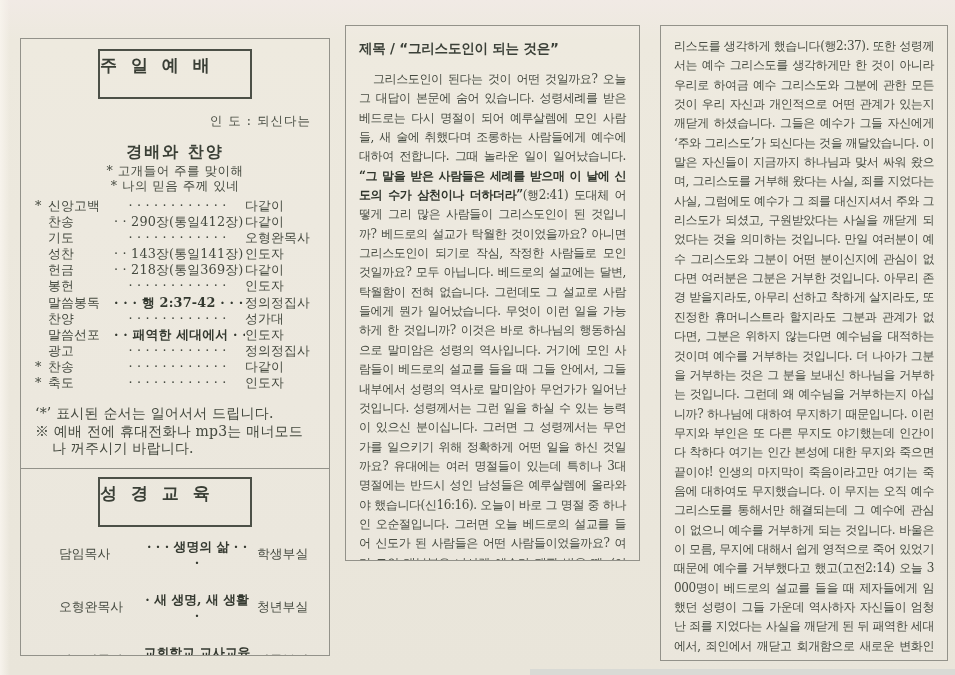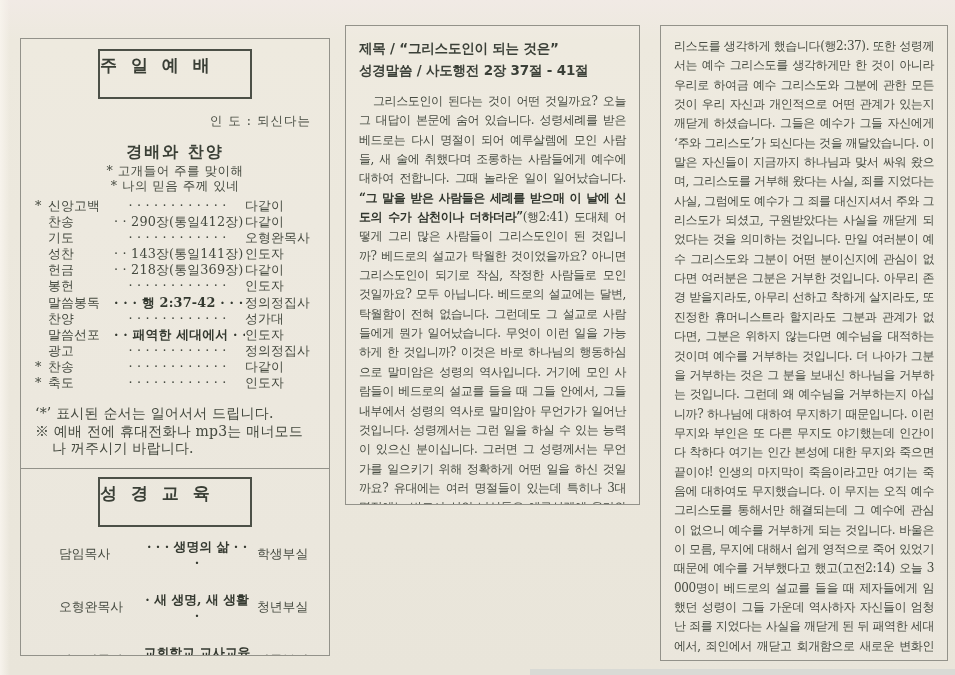--- a/index.html
+++ b/index.html
@@ -7,21 +7,21 @@
     width:955px;height:675px;position:relative;overflow:hidden;
     background:linear-gradient(180deg,#f1eae5 0%,#ede9de 6%,#ebe7dc 60%,#e9e5da 100%);
     font-family:"DejaVu Serif","Liberation Serif",serif;
     color:#44493f;
   }
   .edge-left{position:absolute;left:0;top:0;width:10px;height:675px;background:linear-gradient(90deg,#f7f3ec,rgba(247,243,236,0));}
   .edge-bottom{position:absolute;left:530px;bottom:0;width:425px;height:6px;background:#ccd2d1;opacity:.55;}
 
   .panel{position:absolute;border:1px solid #93928a;overflow:hidden;background:rgba(255,255,255,0.06);}
   #panel-worship{left:20px;top:38px;width:310px;height:618px;padding:6px 14px;box-sizing:border-box;}
-  #panel-sermon1{left:345px;top:25px;width:295px;height:480px;padding:11px 13px;box-sizing:border-box;}
+  #panel-sermon1{left:345px;top:25px;width:295px;height:536px;padding:11px 13px;box-sizing:border-box;}
   #panel-sermon2{left:660px;top:25px;width:288px;height:636px;padding:11px 13px;box-sizing:border-box;}
 
   .title-box{
     width:150px;margin:4px auto 0 auto;border:2px solid #4c5047;
     text-align:left;font-weight:bold;font-size:17px;letter-spacing:4px;
     padding:3px 0 20px 0;color:#3a3f36;
   }
   .leader-line{text-align:right;font-size:12.5px;margin:14px 4px 12px 0;letter-spacing:1px;}
   .praise-heading{text-align:center;font-weight:bold;font-size:16px;letter-spacing:2px;color:#3a3f36;}
   .praise-item{text-align:center;font-size:12.5px;line-height:15px;letter-spacing:.5px;}
@@ -174,21 +174,20 @@
       <span class="teacher">강보석목사</span>
       <span class="subject">교회학교 교사교육과 말씀</span>
       <span class="room">아동부실</span>
     </div>
   </div>
 </div>
 
 <div class="panel" id="panel-sermon1">
   <div class="sermon-header">
     <div>제목 / “그리스도인이 되는 것은”</div>
-    <div>성경말씀 / 사도행전 2장 37절 - 41절</div>
   </div>
   <div class="sermon-body">
     <p class="indent-first"><span>그리스도인이 된다는 것이 어떤 것일까요? 오늘 그 대답이 본문에 숨어 있습니다. 성령세례를 받은 베드로는 다시 명절이 되어 예루살렘에 모인 사람들, 새 술에 취했다며 조롱하는 사람들에게 예수에 대하여 전합니다. 그때 놀라운 일이 일어났습니다. </span><span class="bold-quote">“그 말을 받은 사람들은 세례를 받으매 이 날에 신도의 수가 삼천이나 더하더라”</span><span>(행2:41) 도대체 어떻게 그리 많은 사람들이 그리스도인이 된 것입니까? 베드로의 설교가 탁월한 것이었을까요? 아니면 그리스도인이 되기로 작심, 작정한 사람들로 모인 것일까요? 모두 아닙니다. 베드로의 설교에는 달변, 탁월함이 전혀 없습니다. 그런데도 그 설교로 사람들에게 뭔가 일어났습니다. 무엇이 이런 일을 가능하게 한 것입니까? 이것은 바로 하나님의 행동하심으로 말미암은 성령의 역사입니다. 거기에 모인 사람들이 베드로의 설교를 들을 때 그들 안에서, 그들 내부에서 성령의 역사로 말미암아 무언가가 일어난 것입니다. 성령께서는 그런 일을 하실 수 있는 능력이 있으신 분이십니다. 그러면 그 성령께서는 무언가를 일으키기 위해 정확하게 어떤 일을 하신 것일까요? 유대에는 여러 명절들이 있는데 특히나 3대 명절에는 반드시 성인 남성들은 예루살렘에 올라와야 했습니다(신16:16). 오늘이 바로 그 명절 중 하나인 오순절입니다. 그러면 오늘 베드로의 설교를 들어 신도가 된 사람들은 어떤 사람들이었을까요? 여기 모인 대부분은 나사렛 예수가 재판 받을 때, ‘이 사람을 없이 하소서! 못 박게 하소서! 바라바를 우리에게 놓아 주소서!’라고 외치던 무리였습니다. 하지만 이 무리들은 그전에 예수님이 나귀를 타고 예루살렘에 입성할 때, 그를 에워싸며 ‘호산나 다윗의 자손이여!’ 노래하며 예수를 경배하던 자들이기도 했습니다. 그저 시대가 흐르는 대로, 대세가 흐르는 대로 움직일 뿐 생각하지 않는 무리들이었습니다. 그러다 권세 자들의 도구로 전락하는 것입니다. 바로 이런 그들에게 베드로가 성경의 약속된 말씀과 현재 실제로 일어난 사실, 즉 언약의 성취된 이야기를 증언하자, 성령의 역사로 말미암아 그들이 생각하기 시작하였다는 것입니다. 그러면 그들은 어떤 생각을 하게 되었을까요? 성령께서는 베드로의 설교를 듣는 사람들로 하여금 예수 그</span></p>
   </div>
 </div>
 
 <div class="panel" id="panel-sermon2">
   <div class="sermon-body cont">
     <p class="noindent"><span>리스도를 생각하게 했습니다(행2:37). 또한 성령께서는 예수 그리스도를 생각하게만 한 것이 아니라 우리로 하여금 예수 그리스도와 그분에 관한 모든 것이 우리 자신과 개인적으로 어떤 관계가 있는지 깨닫게 하셨습니다. 그들은 예수가 그들 자신에게 ‘주와 그리스도’가 되신다는 것을 깨달았습니다. 이 말은 자신들이 지금까지 하나님과 맞서 싸워 왔으며, 그리스도를 거부해 왔다는 사실, 죄를 지었다는 사실, 그럼에도 예수가 그 죄를 대신지셔서 주와 그리스도가 되셨고, 구원받았다는 사실을 깨닫게 되었다는 것을 의미하는 것입니다. 만일 여러분이 예수 그리스도와 그분이 어떤 분이신지에 관심이 없다면 여러분은 그분은 거부한 것입니다. 아무리 존경 받을지라도, 아무리 선하고 착하게 살지라도, 또 진정한 휴머니스트라 할지라도 그분과 관계가 없다면, 그분은 위하지 않는다면 예수님을 대적하는 것이며 예수를 거부하는 것입니다. 더 나아가 그분을 거부하는 것은 그 분을 보내신 하나님을 거부하는 것입니다. 그런데 왜 예수님을 거부하는지 아십니까? 하나님에 대하여 무지하기 때문입니다. 이런 무지와 부인은 또 다른 무지도 야기했는데 인간이 다 착하다 여기는 인간 본성에 대한 무지와 죽으면 끝이야! 인생의 마지막이 죽음이라고만 여기는 죽음에 대하여도 무지했습니다. 이 무지는 오직 예수 그리스도를 통해서만 해결되는데 그 예수에 관심이 없으니 예수를 거부하게 되는 것입니다. 바울은 이 모름, 무지에 대해서 쉽게 영적으로 죽어 있었기 때문에 예수를 거부했다고 했고(고전2:14) 오늘 3000명이 베드로의 설교를 들을 때 제자들에게 임했던 성령이 그들 가운데 역사하자 자신들이 엄청난 죄를 지었다는 사실을 깨닫게 된 뒤 패역한 세대에서, 죄인에서 깨닫고 회개함으로 새로운 변화인 구원을 경험하게 된 것이며 그리하여 그리스도인이 된 것입니다. 사랑하는 성도 여러분! 오늘 우리는 그리스도인이 된 3000명의 사람들을 통해 어떻게 그리스도인이 되었는지, 그리고 그리스도인이 되는 것이 무엇인지를 나누었습니다. 그리스도인이 되는 것은 하나님의 성령의 능력으로 진리, 특히 나사렛 예수에 관한 진리를 깨닫게 하실 때 새롭게 변화되는 것입니다. 여러분이 진정한 그리스도인이라면 여러분의 삶의 자리에서 예수 믿는 사람, 그리스도인이 됨이 드러나야 합니다. 여러분에게서 진정한 그리스도인의 모습이 나타나기를 축원합니다.</span></p>
   </div>

